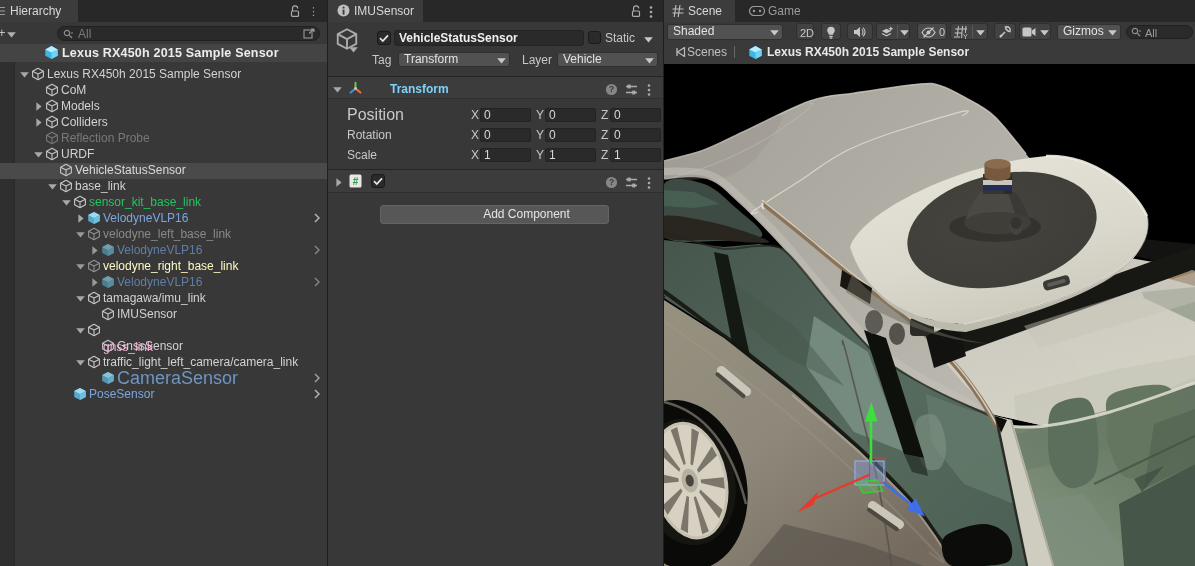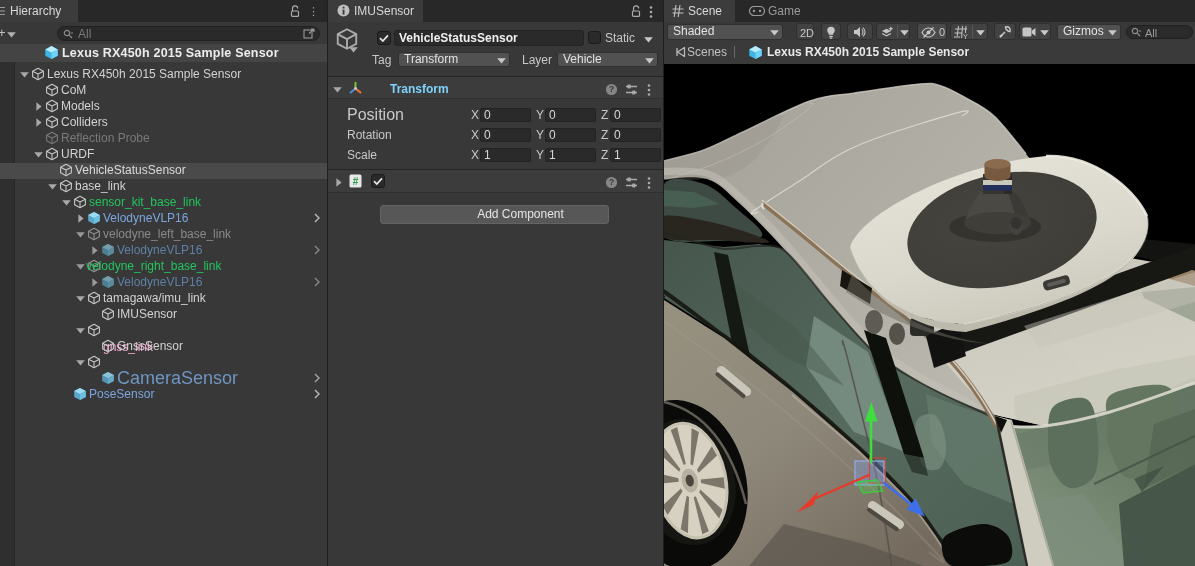--- a/index.html
+++ b/index.html
@@ -157,21 +157,21 @@
     </svg>
     <svg style="position:absolute;left:75px;top:261px;opacity:0.87" width="11" height="11" viewBox="0 0 11 11">
       <path d="M1.2 3.2 L9.8 3.2 L5.5 8.4 Z" fill="#A8A8A8"></path>
     </svg>
     <svg style="position:absolute;left:87px;top:259px;opacity:0.62" width="14" height="14" viewBox="0 0 14 14">
       <g fill="none" stroke="#C6C6C6" stroke-width="1.1" stroke-linejoin="round">
         <path d="M7 1.3 L12.4 4.2 L12.4 9.8 L7 12.7 L1.6 9.8 L1.6 4.2 Z"></path>
         <path d="M1.6 4.2 L7 7.05 L12.4 4.2 M7 7.05 L7 12.7"></path>
       </g>
     </svg>
-    <div style="position:absolute;left:86px;top:259px;color:#22c55e;font-size:12px;white-space:nowrap">velodyne_right_base_link</div>
+    <div style="position:absolute;left:103px;top:259px;color:#fef9c3;font-size:12px;white-space:nowrap">velodyne_right_base_link</div>
     <svg style="position:absolute;left:89px;top:277px;opacity:0.87" width="11" height="11" viewBox="0 0 11 11">
       <path d="M3.4 1.2 L8.6 5.5 L3.4 9.8 Z" fill="#A8A8A8"></path>
     </svg>
     <svg style="position:absolute;left:101px;top:275px;opacity:0.62" width="14" height="14" viewBox="0 0 14 14">
       <path d="M7 1 L12.8 4.1 L12.8 10 L7 13 L1.2 10 L1.2 4.1 Z" fill="#59A7C9"></path>
       <path d="M1.2 4.1 L7 7.1 L12.8 4.1 L7 1 Z" fill="#9ADCF2"></path>
       <path d="M7 7.1 L12.8 4.1 L12.8 10 L7 13 Z" fill="#6FBEDF"></path>
     </svg>
     <div style="position:absolute;left:117px;top:275px;color:#5F7FA8;font-size:12px;white-space:nowrap">VelodyneVLP16</div>
     <svg style="position:absolute;left:313px;top:276px;opacity:0.62" width="8" height="12" viewBox="0 0 8 12">
@@ -213,20 +213,21 @@
     <div style="position:absolute;left:117px;top:339px;color:#D2D2D2;font-size:12px;white-space:nowrap">GnssSensor</div>
     <svg style="position:absolute;left:75px;top:357px;opacity:1.0" width="11" height="11" viewBox="0 0 11 11">
       <path d="M1.2 3.2 L9.8 3.2 L5.5 8.4 Z" fill="#A8A8A8"></path>
     </svg>
     <svg style="position:absolute;left:87px;top:355px;opacity:1.0" width="14" height="14" viewBox="0 0 14 14">
       <g fill="none" stroke="#C6C6C6" stroke-width="1.1" stroke-linejoin="round">
         <path d="M7 1.3 L12.4 4.2 L12.4 9.8 L7 12.7 L1.6 9.8 L1.6 4.2 Z"></path>
         <path d="M1.6 4.2 L7 7.05 L12.4 4.2 M7 7.05 L7 12.7"></path>
       </g>
     </svg>
+    <div style="position:absolute;left:103px;top:355px;color:#D2D2D2;font-size:12px;white-space:nowrap">traffic_light_left_camera/camera_link</div>
     <svg style="position:absolute;left:101px;top:371px;opacity:0.85" width="14" height="14" viewBox="0 0 14 14">
       <path d="M7 1 L12.8 4.1 L12.8 10 L7 13 L1.2 10 L1.2 4.1 Z" fill="#59A7C9"></path>
       <path d="M1.2 4.1 L7 7.1 L12.8 4.1 L7 1 Z" fill="#9ADCF2"></path>
       <path d="M7 7.1 L12.8 4.1 L12.8 10 L7 13 Z" fill="#6FBEDF"></path>
     </svg>
     <div style="position:absolute;left:117px;top:371px;color:#6F95C2;font-size:18px;white-space:nowrap">CameraSensor</div>
     <svg style="position:absolute;left:313px;top:372px;opacity:0.85" width="8" height="12" viewBox="0 0 8 12">
       <path d="M2 2 L6 6 L2 10" fill="none" stroke="#B9B9B9" stroke-width="1.4"></path>
     </svg>
     <svg style="position:absolute;left:73px;top:387px;opacity:1.0" width="14" height="14" viewBox="0 0 14 14">
@@ -375,21 +376,21 @@
         <rect x="2.5" y="1.6" width="3.2" height="3.8" fill="#ABABAB" stroke="none"></rect>
         <rect x="7.2" y="7.6" width="3.2" height="3.8" fill="#ABABAB" stroke="none"></rect>
       </g>
     </svg>
     <svg style="position:absolute;left:319px;top:176px" width="4" height="14" viewBox="0 0 4 14">
       <circle cx="2" cy="2.5" r="1.3" fill="#ABABAB"></circle>
       <circle cx="2" cy="7" r="1.3" fill="#ABABAB"></circle>
       <circle cx="2" cy="11.5" r="1.3" fill="#ABABAB"></circle>
     </svg>
     <div style="position:absolute;left:52px;top:205px;width:229px;height:19px;background:#575757;border:1px solid #646464;border-radius:3px;box-sizing:border-box"></div>
-    <div style="position:absolute;left:63px;top:207px;width:259px;text-align:center;color:#E4E4E4;font-size:12px">Add Component</div>
+    <div style="position:absolute;left:69px;top:207px;width:259px;text-align:center;color:#E4E4E4;font-size:12px">Add Component</div>
   </div>
 <div style="position:absolute;left:663px;top:0;width:1px;height:566px;background:#1F1F1F"></div>
 <div style="position:absolute;left:664px;top:0;width:531px;height:64px;background:#383838">
     <div style="position:absolute;left:0;top:0;width:531px;height:22px;background:#282828"></div>
     <div style="position:absolute;left:0;top:0;width:71px;height:22px;background:#3C3C3C"></div>
     <svg style="position:absolute;left:8px;top:5px" width="12" height="12" viewBox="0 0 12 12">
       <g stroke="#C0C0C0" stroke-width="1.1">
         <path d="M4 0 L2.2 12 M8 0 L6.2 12 M0.5 4 L11.5 4 M0.5 8 L11.5 8"></path>
       </g>
     </svg>

